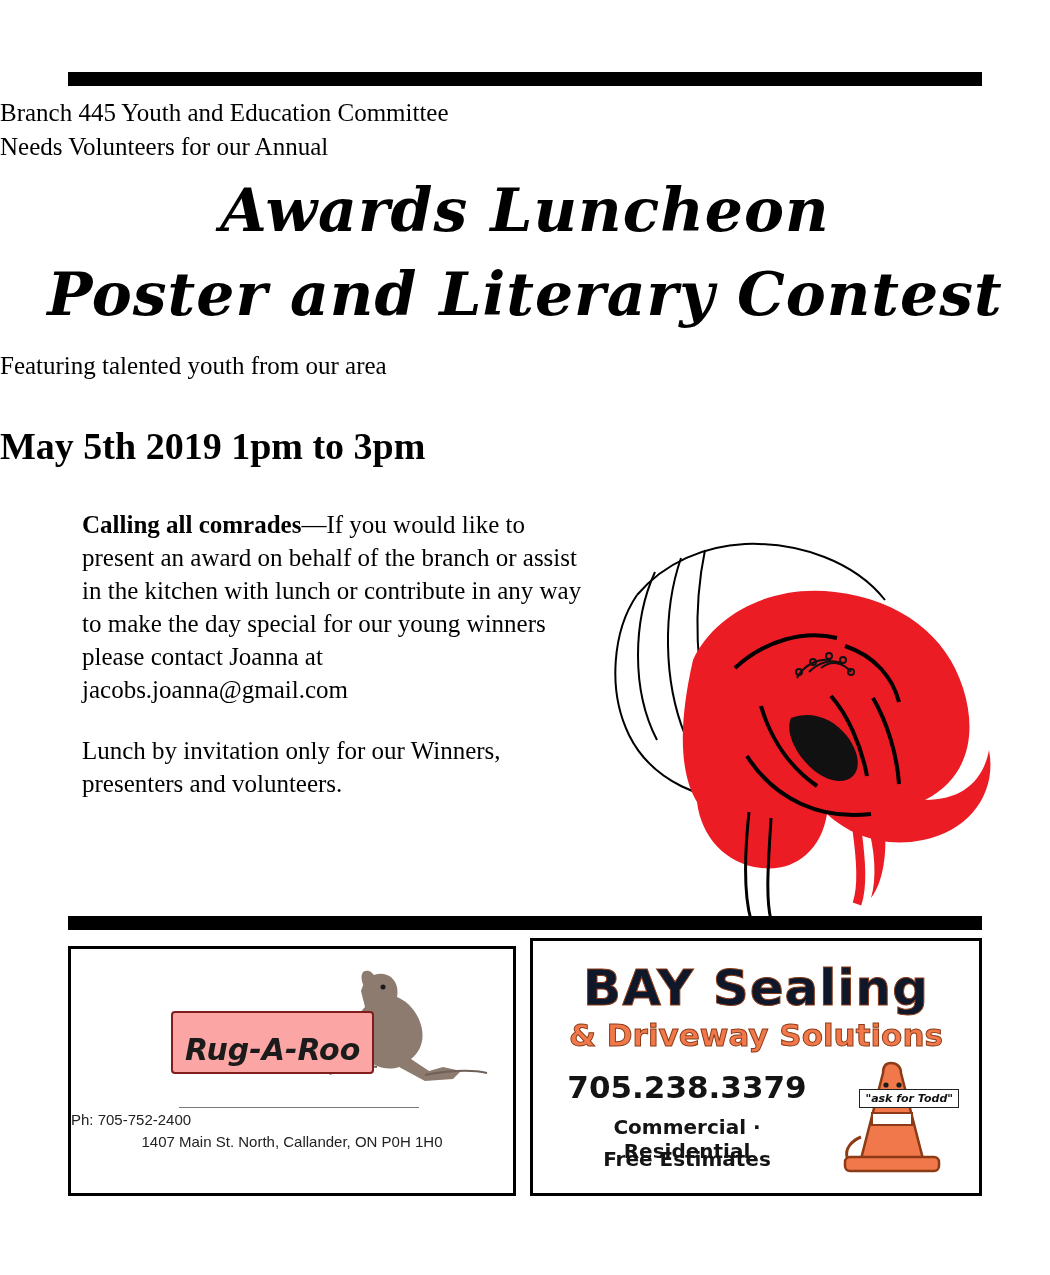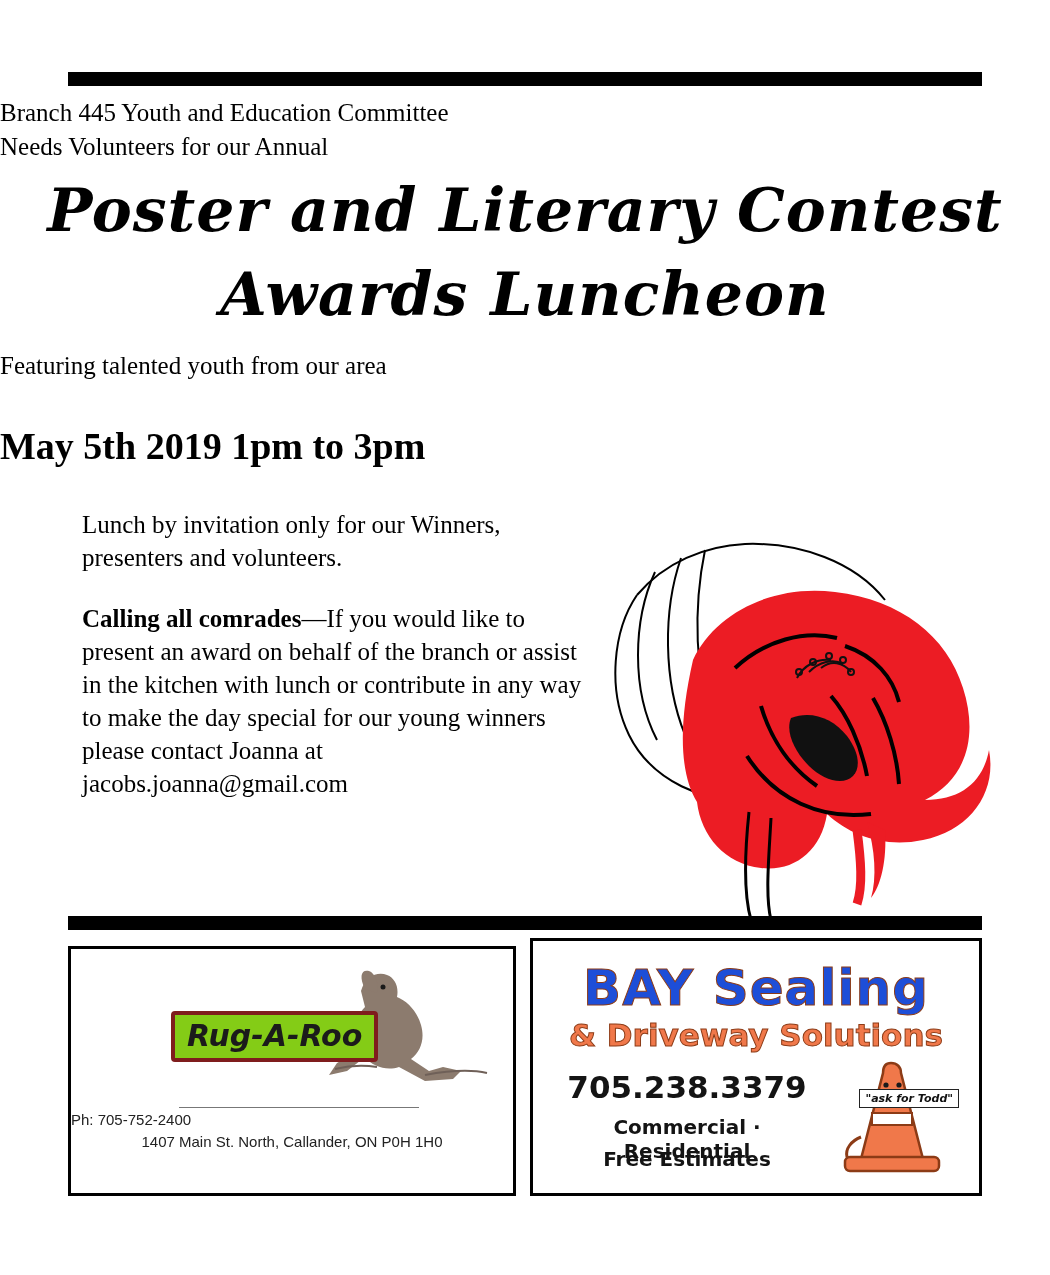--- a/index.html
+++ b/index.html
@@ -140,24 +140,24 @@
   }
   .rugaroo-logo {
     position: absolute;
     left: 100px;
     top: 62px;
     font-family: "DejaVu Sans", sans-serif;
     font-weight: bold;
     font-style: italic;
     font-size: 30px;
     color: #1b1b1b;
-    background: #84cc16;
-    border: 4px solid #7f1d1d;
+    background: #fca5a5;
+    border: 2px solid #7f1d1d;
     border-radius: 4px;
-    padding: 3px 12px 5px 12px;
+    padding: 19px 12px 5px 12px;
     letter-spacing: 0px;
   }
   .kangaroo {
     position: absolute;
     left: 250px;
     top: 18px;
     width: 170px;
     height: 120px;
   }
   .rug-divider {
@@ -205,21 +205,21 @@
     height: 100%;
   }
   .bay-title {
     position: absolute;
     left: 0; top: 18px;
     width: 100%;
     text-align: center;
     font-family: "DejaVu Sans", sans-serif;
     font-weight: bold;
     font-size: 50px;
-    color: #1d4ed8;
+    color: #0f172a;
     -webkit-text-stroke: 1px #8c3b16;
     letter-spacing: 1px;
   }
   .bay-sub {
     position: absolute;
     left: 0; top: 76px;
     width: 100%;
     text-align: center;
     font-family: "DejaVu Sans", sans-serif;
     font-weight: bold;
@@ -285,31 +285,31 @@
 <div class="page">
 
   <div class="rule rule-top"></div>
 
   <div class="header-lines">
     <div class="header-line">Branch 445 Youth and Education Committee</div>
     <div class="header-line">Needs Volunteers for our Annual</div>
   </div>
 
   <div class="title-block">
+    <div class="title-line">Awards Luncheon</div>
     <div class="title-line">Poster and Literary Contest</div>
-    <div class="title-line">Awards Luncheon</div>
   </div>
 
   <div class="subtitle">Featuring talented youth from our area</div>
 
   <div class="datetime">May 5th 2019  1pm to 3pm</div>
 
   <div class="body-copy">
+    <p class="para"><b>Calling all comrades</b><span>—If you would like to present an award on behalf of the branch or assist in the kitchen with lunch or contribute in any way to make the day special for our young winners please contact Joanna at jacobs.joanna@gmail.com</span></p>
     <p class="para">Lunch by invitation only for our Winners, presenters and volunteers.</p>
-    <p class="para"><b>Calling all comrades</b><span>—If you would like to present an award on behalf of the branch or assist in the kitchen with lunch or contribute in any way to make the day special for our young winners please contact Joanna at jacobs.joanna@gmail.com</span></p>
   </div>
 
   <div class="poppy">
     <svg viewBox="0 0 420 420" width="420" height="420" xmlns="http://www.w3.org/2000/svg" aria-hidden="true">
 
       <g fill="none" stroke="#000" stroke-width="2">
         <path d="M52 95 C28 130 22 190 44 235 C66 280 120 305 170 300"></path>
         <path d="M70 72 C48 120 46 190 72 240"></path>
         <path d="M96 58 C78 110 78 180 100 235"></path>
         <path d="M120 50 C108 108 110 175 128 230"></path>

